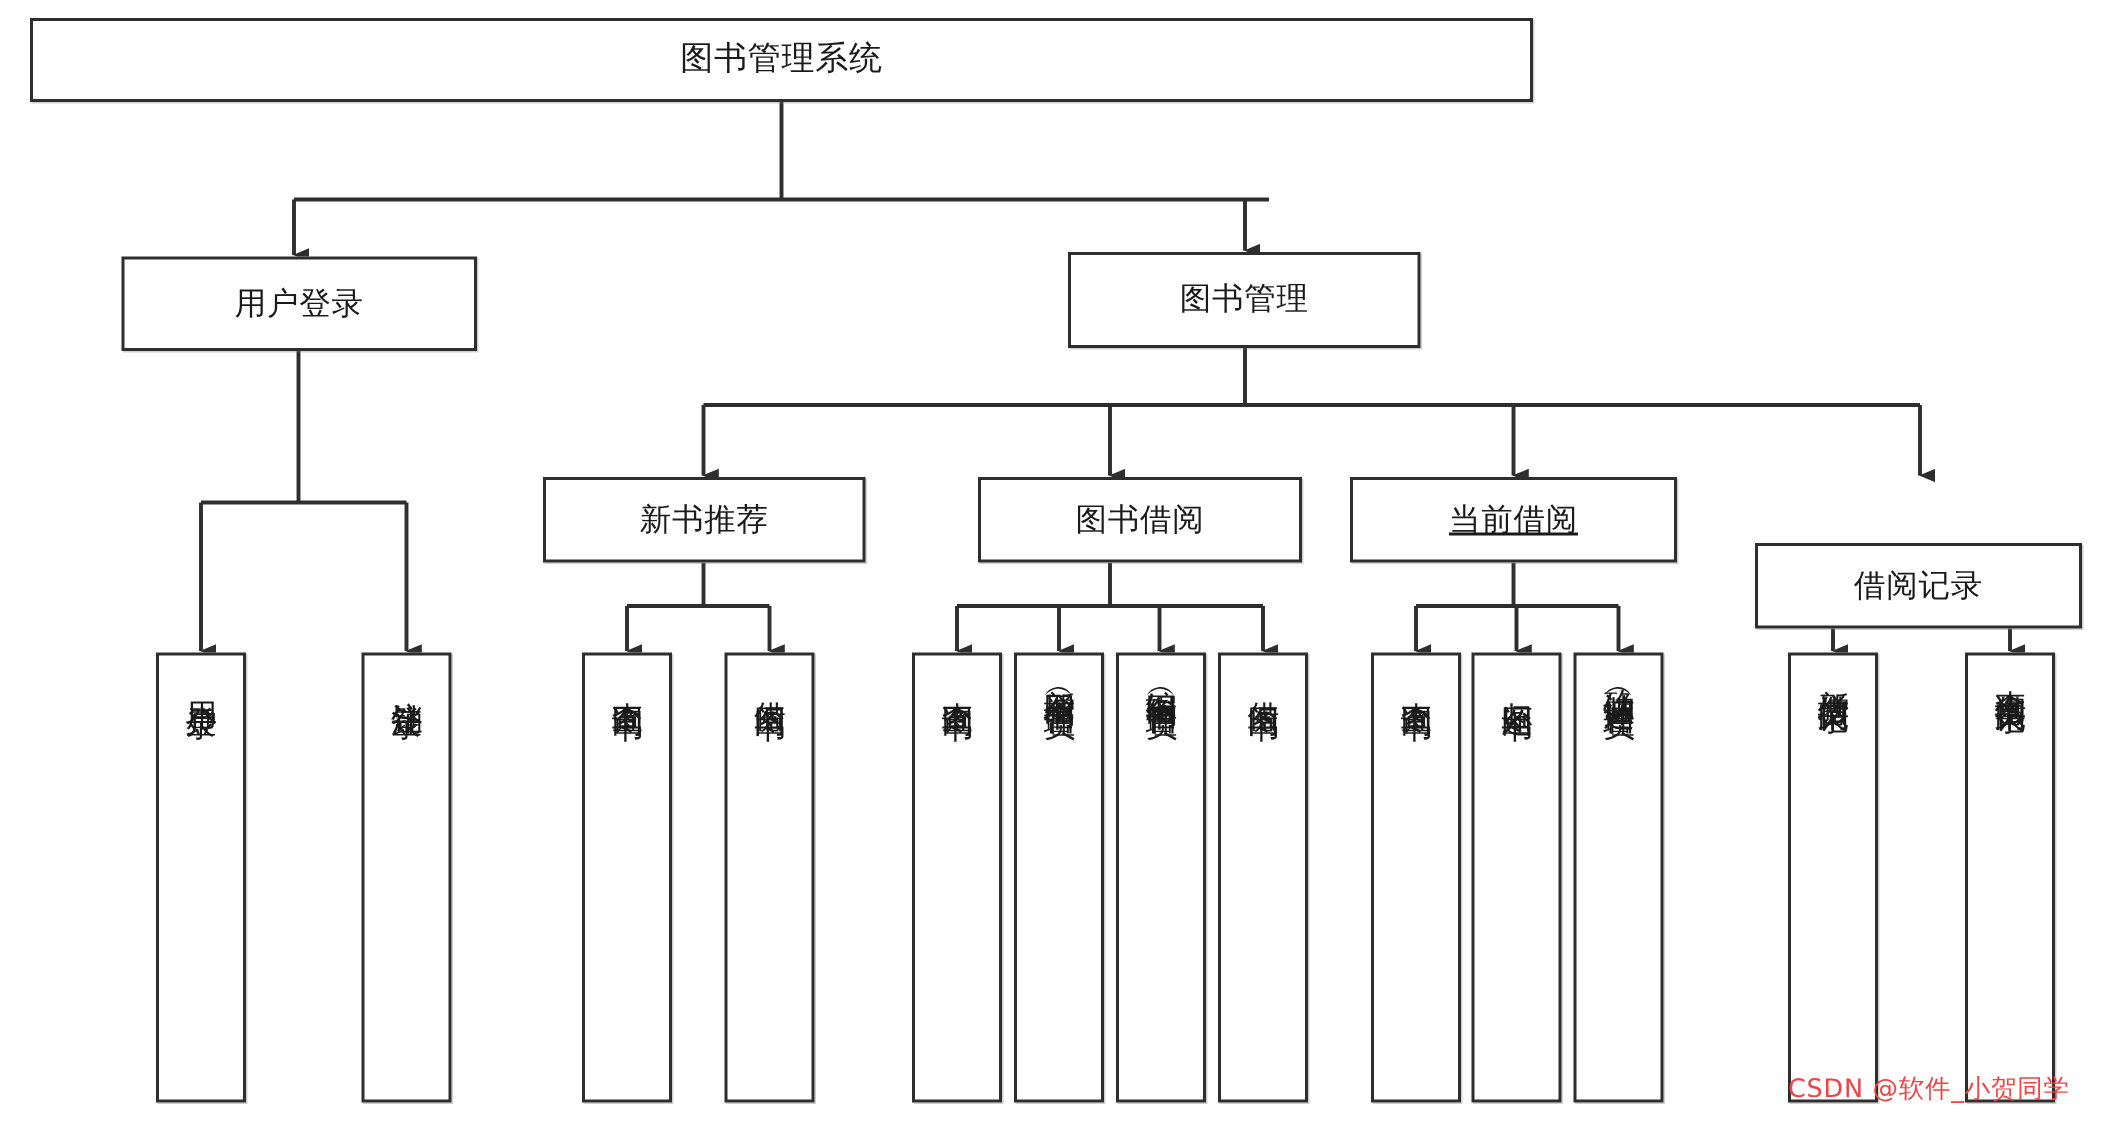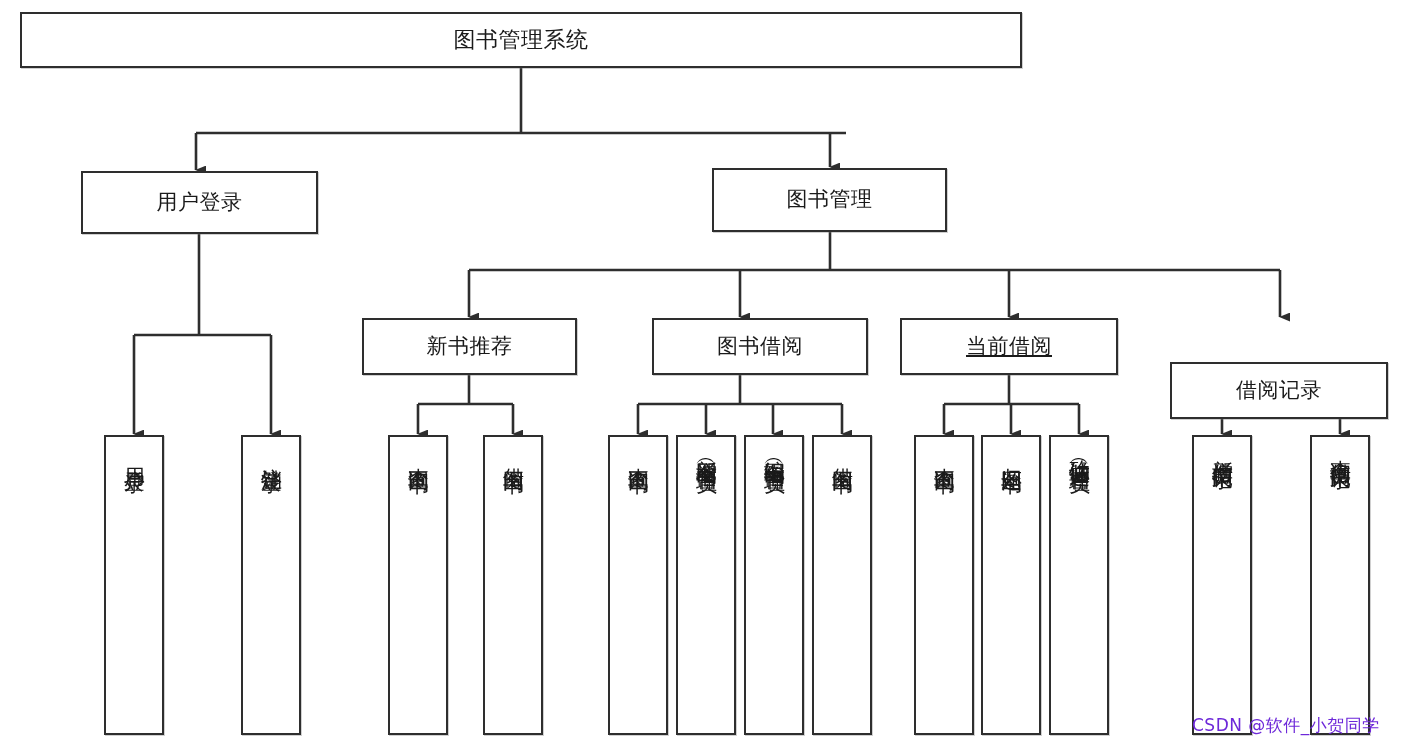--- a/index.html
+++ b/index.html
@@ -66,21 +66,21 @@
     letter-spacing: 2px;
     white-space: nowrap;
     max-height: 272px;
   }
   .node.vert.tall-text {
     padding-top: 6px;
   }
   .watermark {
     position: absolute;
     font-size: 17px;
-    color: #6d28d9;
+    color: #ef4444;
     white-space: nowrap;
     letter-spacing: 0.5px;
     font-family: "DejaVu Sans", "Liberation Sans", sans-serif;
   }
 </style>
 </head>
 <body>
 
 <div id="diagram-canvas">
 

